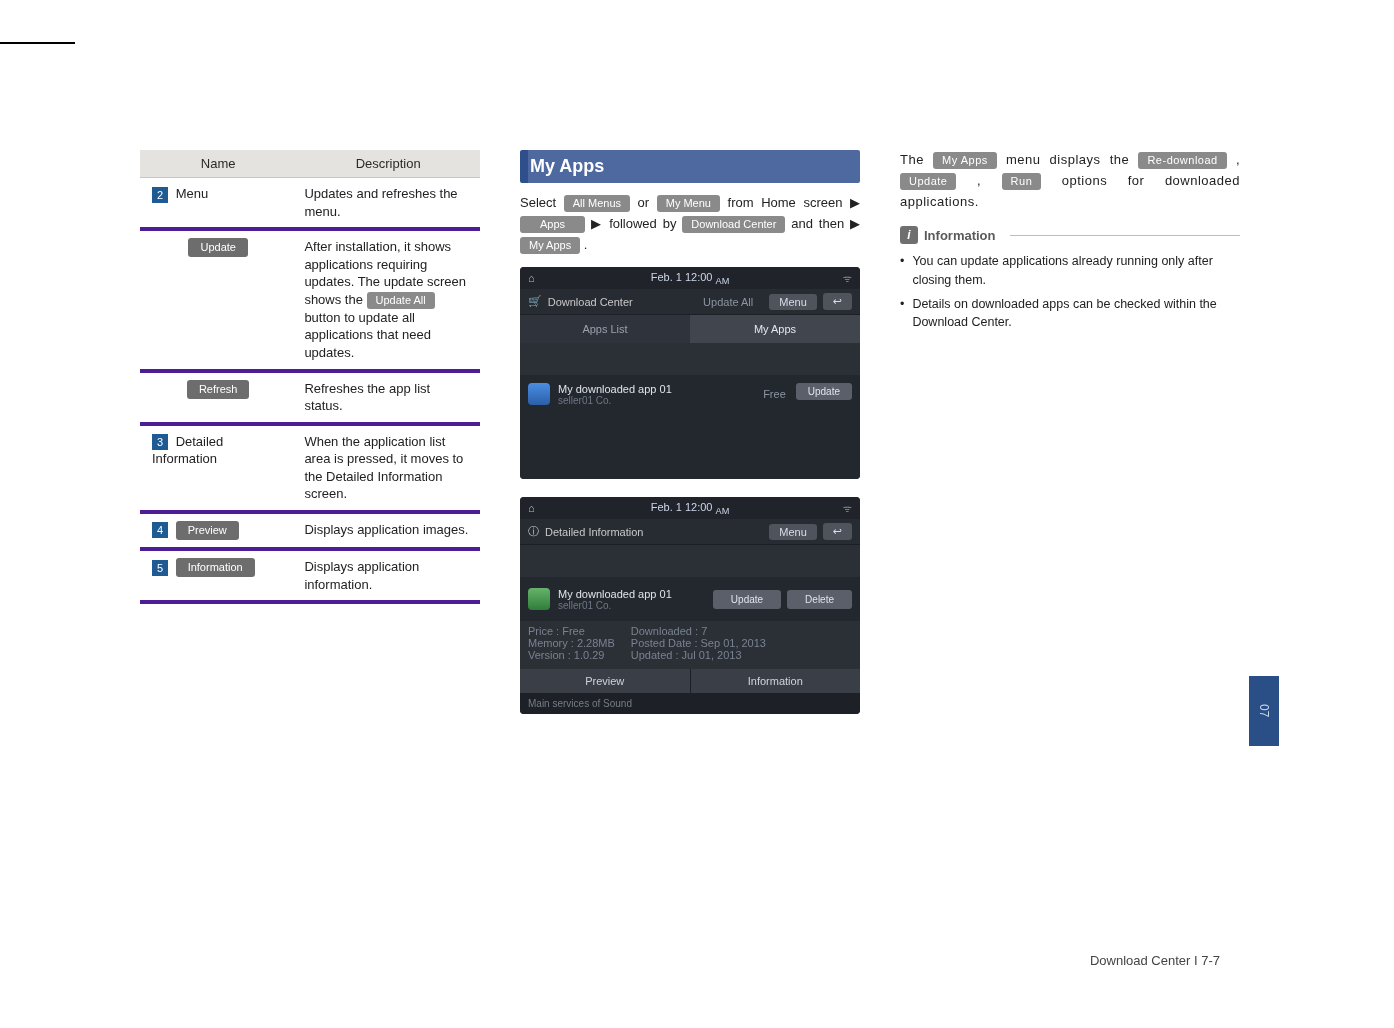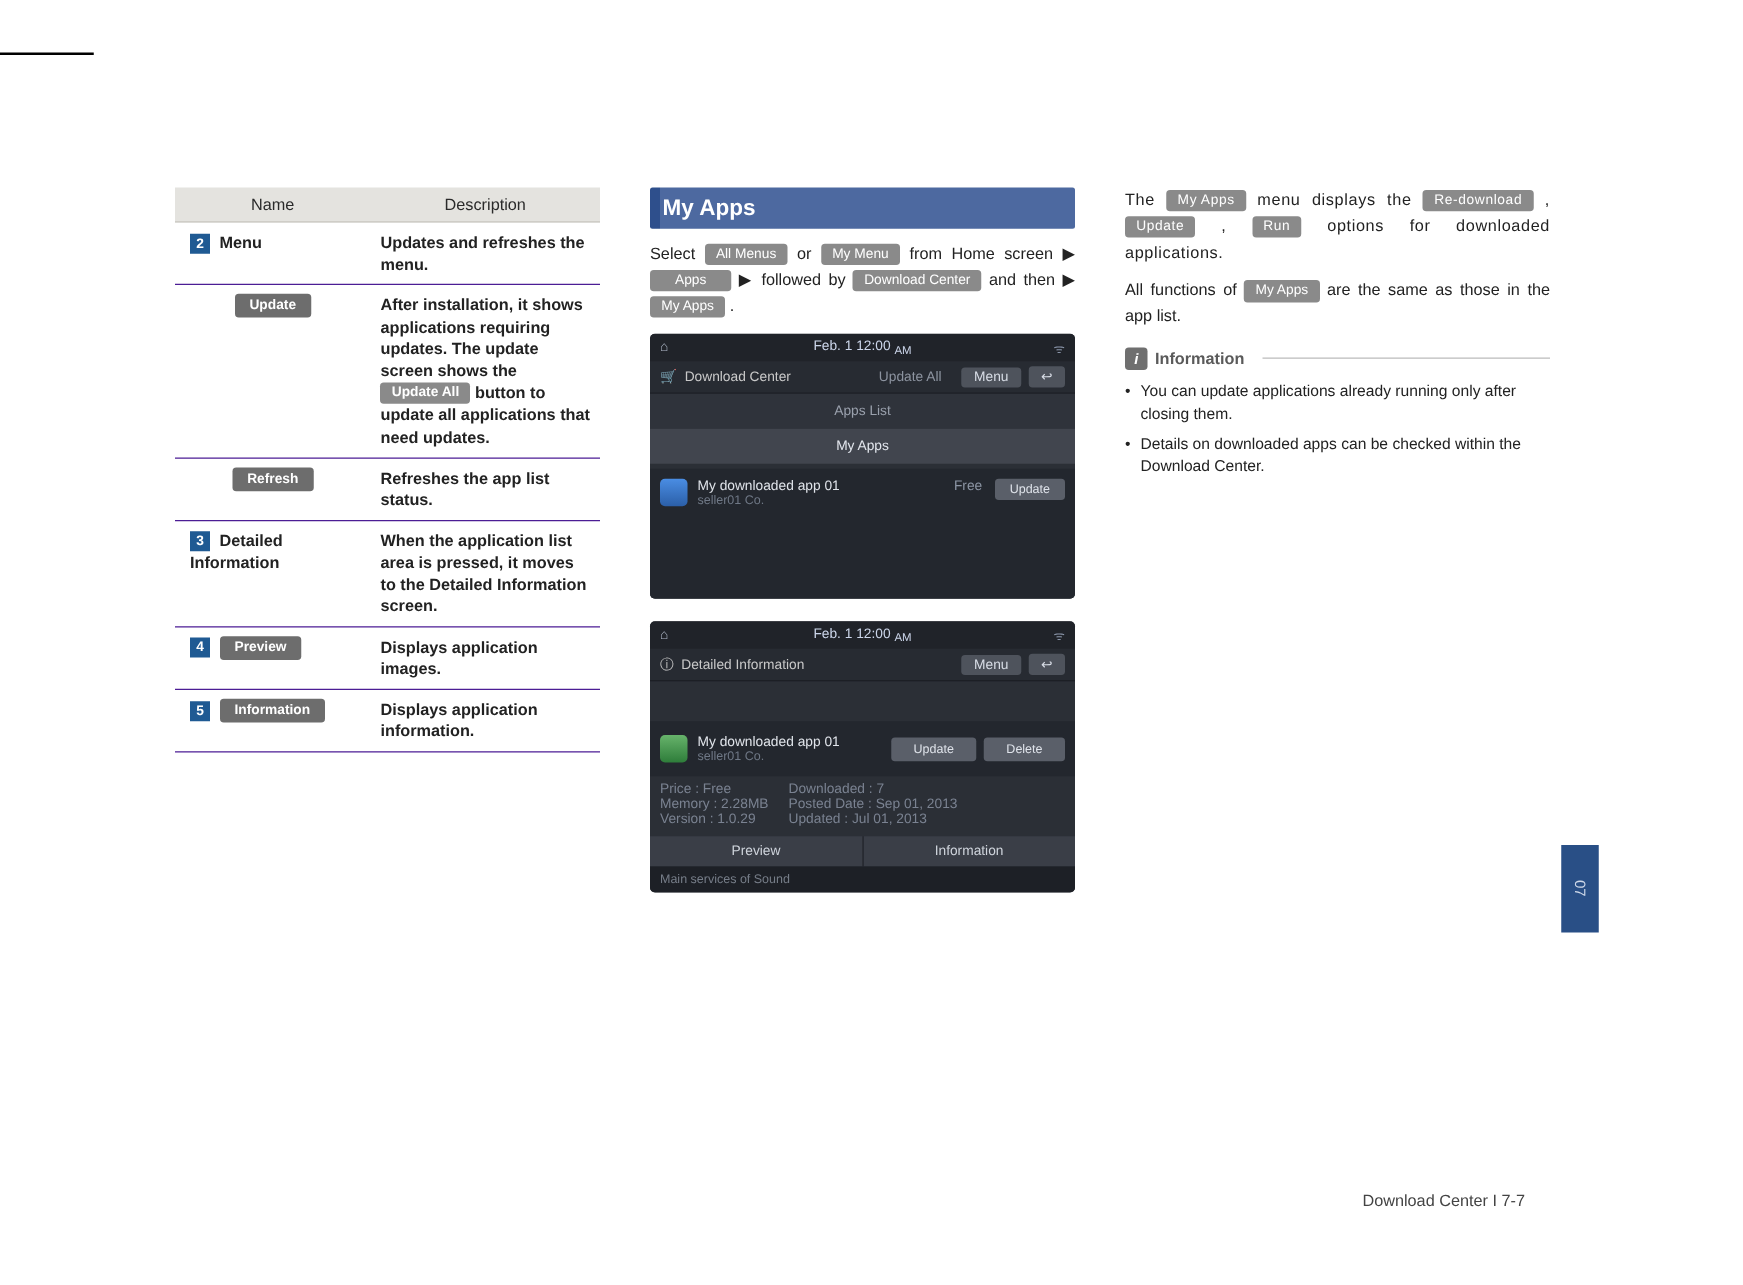--- a/index.html
+++ b/index.html
@@ -36,23 +36,22 @@
     table.desc th {
       background: #e4e3df;
       color: #2a2a2a;
       font-weight: normal;
       padding: 6px 8px;
       border-bottom: 1px solid #c7c6c0;
     }
     table.desc td {
       padding: 7px 8px;
       vertical-align: top;
-      border-bottom: 1px solid #4c1d95;
+      border-bottom: 4px solid #4c1d95;
       line-height: 1.35;
-      font-weight: bold;
     }
     table.desc td.name { width: 46%; text-align: center; }
     .numbox {
       display: inline-block;
       background: #1f5a93;
       color: #fff;
       width: 16px; height: 16px;
       font-size: 11px;
       text-align: center;
       line-height: 16px;
@@ -109,21 +108,21 @@
     .sbar .sig { position:absolute; right:8px; color:#8a95a9; font-size:10px; }
     .srow {
       display: flex; align-items: center; height: 26px;
       padding: 0 8px; background: #272b32; border-bottom: 1px solid #1c1f25;
     }
     .srow .r { margin-left: auto; display:flex; gap:6px; align-items:center; }
     .tabbtn{
       background:#4e535c; color:#d8dde6; padding:2px 10px; border-radius:3px;
     }
     .tabbtn.dim{ background:transparent; color:#8d94a0; }
-    .tabrow { display:flex; height:28px;flex-direction:column; }
+    .tabrow { display:flex; height:28px; }
     .tabrow > div { flex:1; text-align:center; line-height:28px; background:#2f333b; color:#9aa1ad; }
     .tabrow > div.sel { background:#41454e; color:#e3e7ee; }
     .listitem { display:flex; align-items:flex-start; padding:8px; gap:8px; background:#23272e; min-height:44px;margin-top:32px; }
     .appico { width:22px; height:22px; background:linear-gradient(#4a8de3,#2b5fa8); border-radius:4px; flex-shrink:0; }
     .appico.gn { background:linear-gradient(#67b36b,#2e7d3a); }
     .apptxt .t { color:#e0e4ea; }
     .apptxt .s { color:#6f7886; font-size:10px; }
     .mini { background:#5a5f69; color:#dfe3ea; padding:3px 12px; border-radius:3px; font-size:10px; }
     .shot .fill { height:60px; background:#23272e; }
     .sfoot { background:#1d2026; color:#767d88; padding:5px 8px; font-size:10px; }
@@ -242,21 +241,21 @@
         <div class="tabrow">
           <div>Apps List</div>
           <div class="sel">My Apps</div>
         </div>
         <div class="listitem">
           <div class="appico"></div>
           <div class="apptxt">
             <div class="t">My downloaded app 01</div>
             <div class="s">seller01 Co.</div>
           </div>
-          <div style="margin-left:auto;display:flex;align-items:flex-start;gap:10px;">
+          <div style="margin-left:auto;display:flex;align-items:flex-end;gap:10px;">
             <span style="color:#8c95a4;">Free</span>
             <span class="mini">Update</span>
           </div>
         </div>
         <div class="fill"></div>
       </div>
 
       
       <div class="shot">
         <div class="sbar">
@@ -299,23 +298,20 @@
           <div>Preview</div>
           <div>Information</div>
         </div>
         <div class="sfoot">Main services of Sound</div>
       </div>
     </div>
 
     <div class="col">
       <p style="text-align:justify;letter-spacing:0.5px;">
         <span>The </span><span class="pill-sm">My Apps</span><span> menu displays the </span><span class="pill-sm">Re-download</span><span> , </span><span class="pill-sm">Update</span><span> , </span><span class="pill-sm">Run</span><span> options for downloaded applications.</span>
-      </p>
-      <p style="text-align:justify;">
-        <span>All functions of </span><span class="pill-sm">My Apps</span><span> are the same as those in the app list.</span>
       </p>
 
       <div class="info-hd">
         <span class="info-ico">i</span>
         <span class="t">Information</span>
         <span class="rule"></span>
       </div>
       <ul class="info">
         <li>
             <span>You can update applications already running only after closing them.</span>

